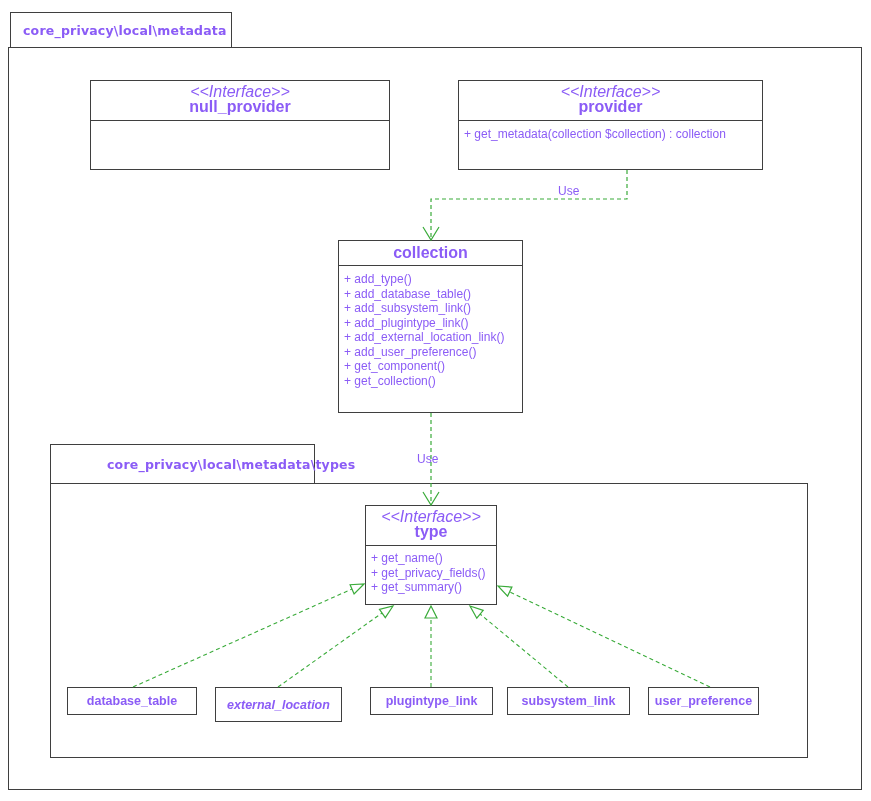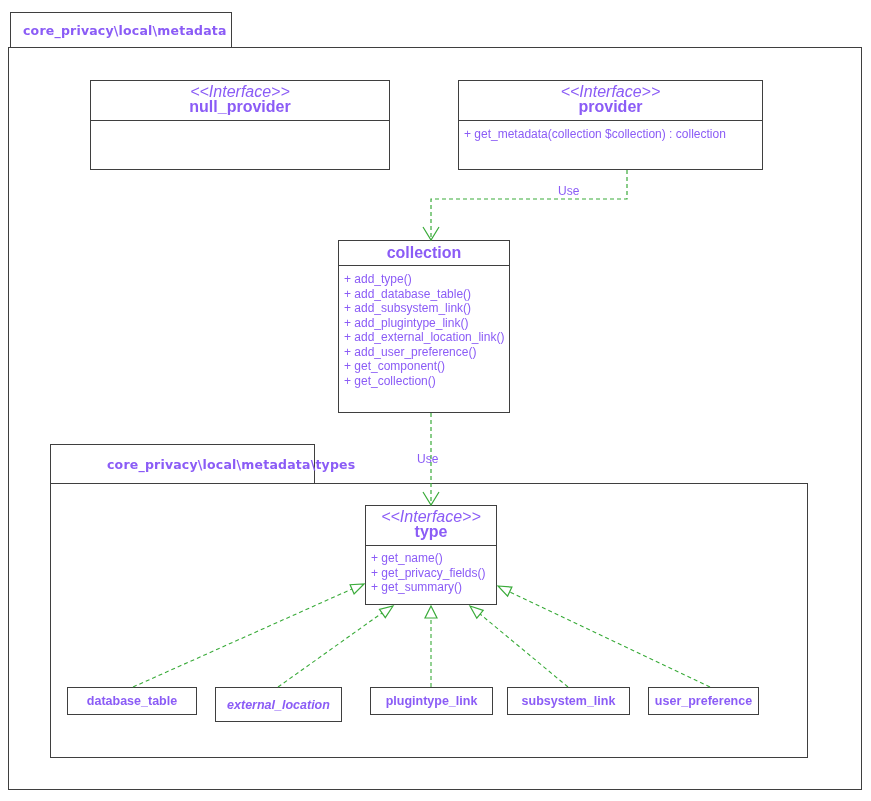--- a/index.html
+++ b/index.html
@@ -69,21 +69,21 @@
   <div class="uml-box" style="left:458px;top:80px;width:305px;height:90px;">
     <div class="uml-hdr">
       <div class="uml-stereotype">&lt;&lt;Interface&gt;&gt;</div>
       <div class="uml-name">provider</div>
     </div>
     <div class="uml-methods">
       <div>+ get_metadata(collection $collection) : collection</div>
     </div>
   </div>
 
-  <div class="uml-box" style="left:338px;top:240px;width:172px;height:173px;">
+  <div class="uml-box" style="left:338px;top:240px;width:185px;height:173px;">
     <div class="uml-hdr" style="padding:4px 2px;">
       <div class="uml-name">collection</div>
     </div>
     <div class="uml-methods">
       <div>+ add_type()</div>
       <div>+ add_database_table()</div>
       <div>+ add_subsystem_link()</div>
       <div>+ add_plugintype_link()</div>
       <div>+ add_external_location_link()</div>
       <div>+ add_user_preference()</div>

